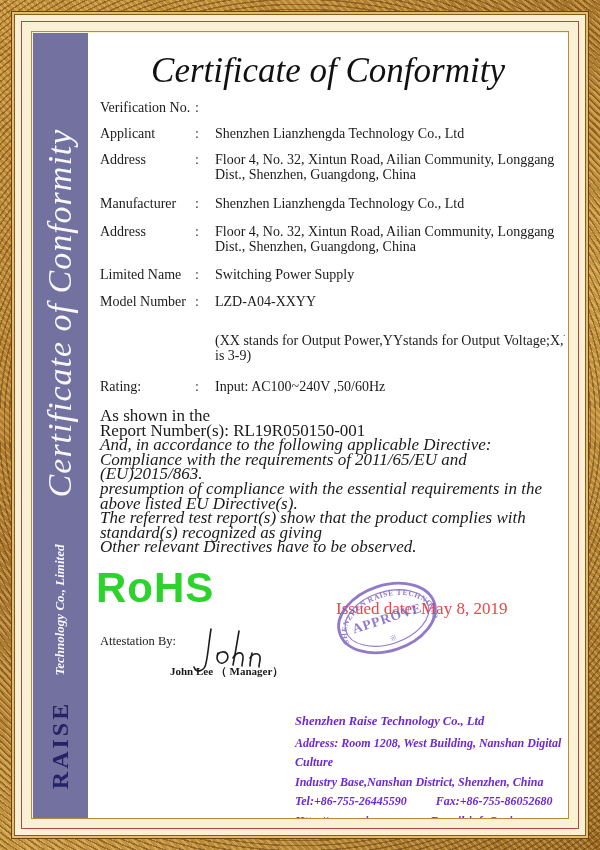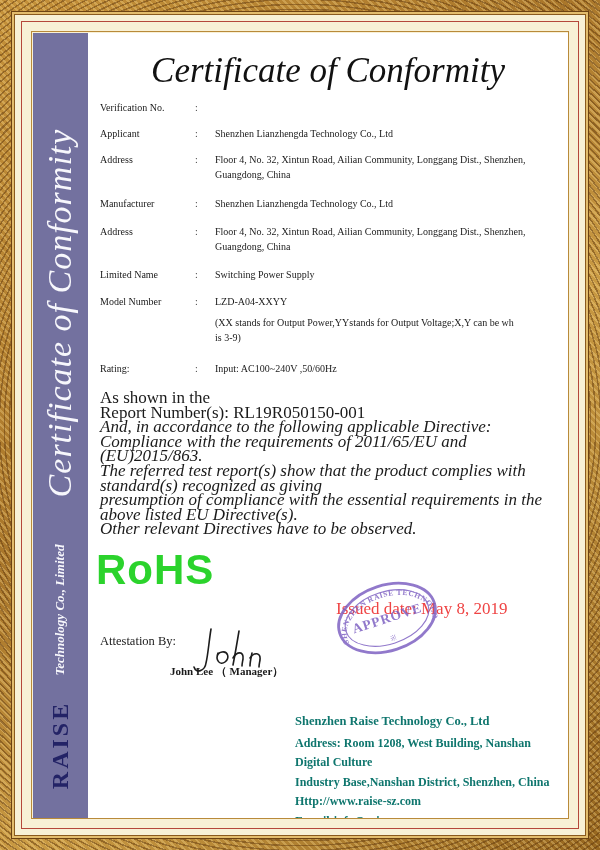--- a/index.html
+++ b/index.html
@@ -29,39 +29,39 @@
   .content{position:absolute;left:33px;top:33px;right:32px;bottom:32px;background:#ffffff;display:flex;}
   
   .sidebar{position:relative;width:55px;background:#73719f;flex:0 0 55px;overflow:hidden;}
   .rot{position:absolute;transform:rotate(-90deg);text-align:center;white-space:nowrap;}
   .sb-title{width:450px;height:50px;left:-198px;top:255px;font-size:34px;line-height:50px;font-style:italic;color:#f7f7fc;letter-spacing:1px;}
   .sb-co{width:170px;height:20px;left:-58px;top:567px;font-size:13px;line-height:20px;font-style:italic;font-weight:bold;color:#f7f7fc;}
   .sb-raise{width:120px;height:28px;left:-33px;top:698px;font-size:24px;line-height:28px;font-weight:bold;color:#232366;letter-spacing:3px;}
   
   .doc{position:relative;flex:1;background:#fff;overflow:hidden;color:#1a1a1a;}
   .doc-title{margin-top:14px;text-align:center;font-style:italic;font-size:35px;line-height:48px;color:#111;}
-  .fields{margin-top:5px;padding-left:12px;font-size:10px;line-height:15px;}
+  .fields{margin-top:5px;padding-left:12px;font-size:14px;line-height:15px;}
   .frow{display:grid;grid-template-columns:95px 20px 345px;}
   .frow .lbl{color:#1a1a1a;}
   .frow .sep{text-align:left;color:#444;}
   .mb11{margin-bottom:11px}.mb13{margin-bottom:13px}.mb12{margin-bottom:12px}
-  .mb14{margin-bottom:14px}.mb16{margin-bottom:6px}
+  .mb14{margin-bottom:14px}.mb16{margin-bottom:24px}
   .note{padding-left:115px;margin-bottom:16px;}
   .note .l1{white-space:nowrap;overflow:hidden;width:350px;}
   .report{padding-left:12px;margin-top:15px;font-size:17px;line-height:14.6px;}
   .report .it{font-style:italic;}
   .rohs{margin-top:9px;text-align:left;transform:translateX(8px);
         font-family:"Liberation Sans", sans-serif;font-weight:bold;font-size:42px;letter-spacing:1px;}
   
   .attest{position:absolute;left:12px;top:569px;font-size:12.5px;margin-top:32px;}
   .issued{position:absolute;left:248px;top:566px;font-size:17px;color:#ef4444;}
   .stamp{position:absolute;left:224px;top:530px;width:150px;height:110px;opacity:.82;}
   .sig{position:absolute;left:103px;top:594px;width:80px;height:50px;}
   .signame{position:absolute;left:82px;top:631px;font-size:11px;font-weight:bold;}
-  .footer{position:absolute;left:207px;top:679px;font-size:12px;font-weight:bold;line-height:19.5px;color:#0f766e;}
+  .footer{position:absolute;left:207px;top:679px;font-size:12px;font-weight:bold;font-style:italic;line-height:19.5px;color:#6d28d9;}
   .footer .co{font-size:12.5px;margin-bottom:2px;}
   .footer .pair span{display:inline-block;}
   .footer .gap{width:26px;}
 </style>
 </head>
 <body>
 
 <div class="frame"></div>
 <div class="frame-inner-edge"></div>
 <div class="mat">
@@ -125,22 +125,22 @@
         <span class="sep">:</span>
         <span class="val">Input: AC100~240V ,50/60Hz</span>
       </div>
     </div>
 
     <div class="report">
       <div>As shown in the</div>
       <div>Report Number(s): RL19R050150-001</div>
       <div class="it">And, in accordance to the following applicable Directive:</div>
       <div class="it">Compliance with the requirements of 2011/65/EU and (EU)2015/863.</div>
+      <div class="it">presumption of compliance with the essential requirements in the above listed EU Directive(s).</div>
       <div class="it">The referred test report(s) show that the product complies with standard(s) recognized as giving</div>
-      <div class="it">presumption of compliance with the essential requirements in the above listed EU Directive(s).</div>
       <div class="it">Other relevant Directives have to be observed.</div>
     </div>
 
     <div class="rohs" style="color:#2bd32c">RoHS</div>
 
     <div class="attest">Attestation By:</div>
     <div class="issued">Issued date: May 8, 2019</div>
 
     <svg class="stamp" viewBox="0 0 160 110">
       <g transform="rotate(-18 80 55)">
@@ -169,19 +169,23 @@
     <div class="signame">
       <span>John Lee</span>
       <span>（ Manager）</span>
     </div>
 
     <div class="footer">
       <div class="co">Shenzhen Raise Technology Co., Ltd</div>
       <div>Address: Room 1208, West Building, Nanshan Digital Culture</div>
       <div>Industry Base,Nanshan District, Shenzhen, China</div>
       <div class="pair">
+        <span>Tel:+86-755-26445590</span><span class="gap"></span>
+        <span>Fax:+86-755-86052680</span>
+      </div>
+      <div class="pair">
         <span>Http://www.raise-sz.com</span><span class="gap" style="width:12px"></span>
         <span>E-mail:info@raise-sz.com</span>
       </div>
     </div>
 
   </div>
 </div>
 
 </body></html>

